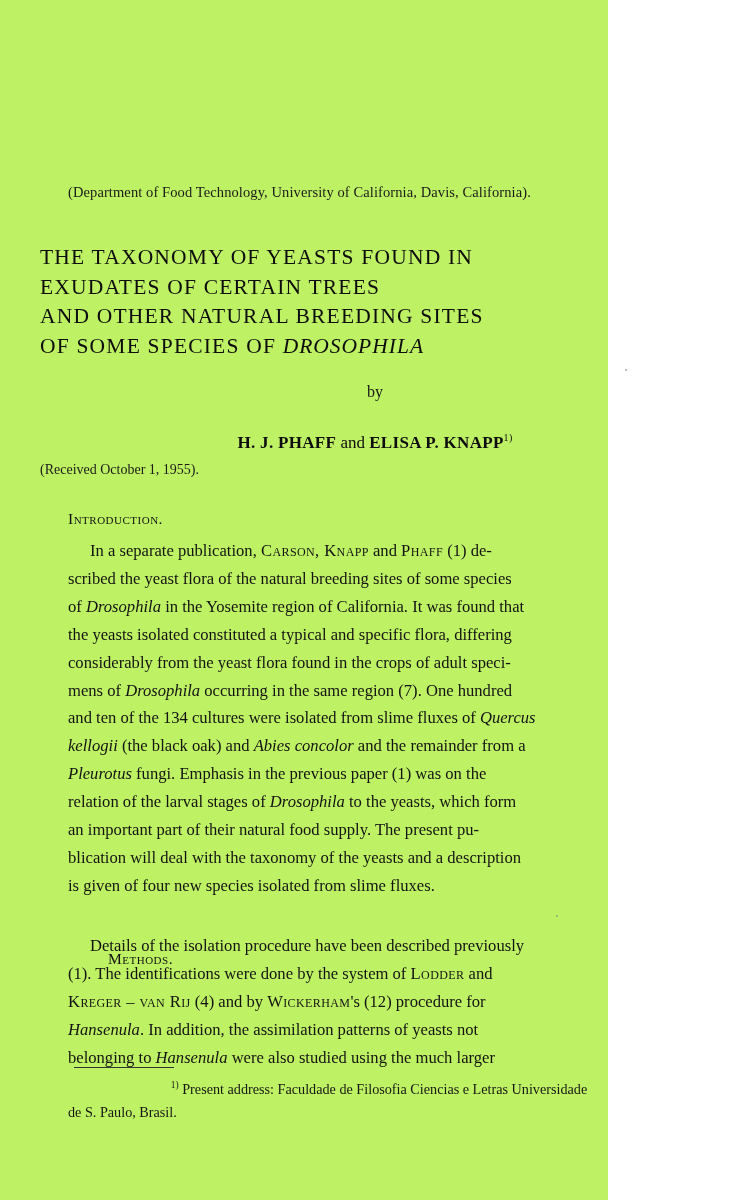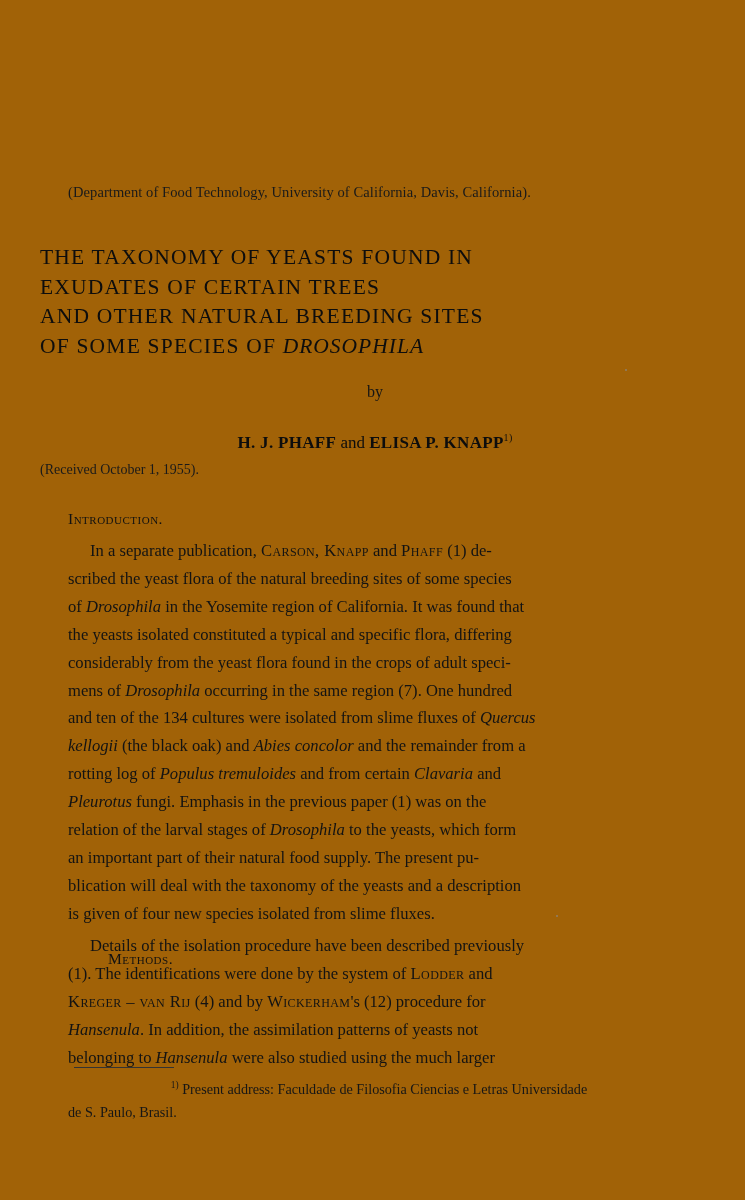--- a/index.html
+++ b/index.html
@@ -13,23 +13,23 @@
     position: relative;
     overflow: hidden;
     font-family: "Liberation Serif", "DejaVu Serif", serif;
     color: #111111;
     -webkit-font-smoothing: antialiased;
   }
 
   .page {
     position: absolute;
     left: 0; top: 0;
-    width: 745px;
+    width: 608px;
     height: 1200px;
-    background: #a16207;
+    background: #bef264;
   }
 
   
   .affiliation {
     position: absolute;
     left: 68px;
     top: 182px;
     width: 614px;
     font-size: 14.5px;
     line-height: 20px;
@@ -229,23 +229,20 @@
     <div class="ln just">
         <span><span>mens of </span><span class="ital">Drosophila</span><span> occurring in the same region (7). One hundred</span></span>
       </div>
     <div class="ln just">
         <span><span>and ten of the 134 cultures were isolated from slime fluxes of </span><span class="ital">Quercus</span></span>
       </div>
     <div class="ln just">
         <span><span class="ital">kellogii</span><span> (the black oak) and </span><span class="ital">Abies concolor</span><span> and the remainder from a</span></span>
       </div>
     <div class="ln just">
-        <span><span>rotting log of </span><span class="ital">Populus tremuloides</span><span> and from certain </span><span class="ital">Clavaria</span><span> and</span></span>
-      </div>
-    <div class="ln just">
         <span><span class="ital">Pleurotus</span><span> fungi. Emphasis in the previous paper (1) was on the</span></span>
       </div>
     <div class="ln just">
         <span><span>relation of the larval stages of </span><span class="ital">Drosophila</span><span> to the yeasts, which form</span></span>
       </div>
     <div class="ln just">
         <span>an important part of their natural food supply. The present pu-</span>
       </div>
     <div class="ln just">
         <span>blication will deal with the taxonomy of the yeasts and a description</span>

